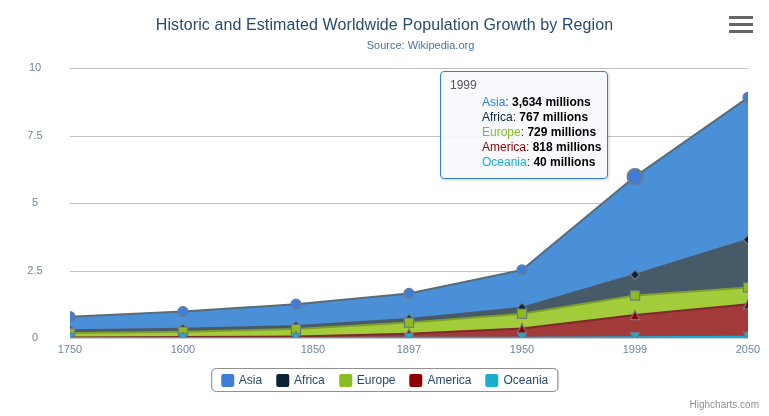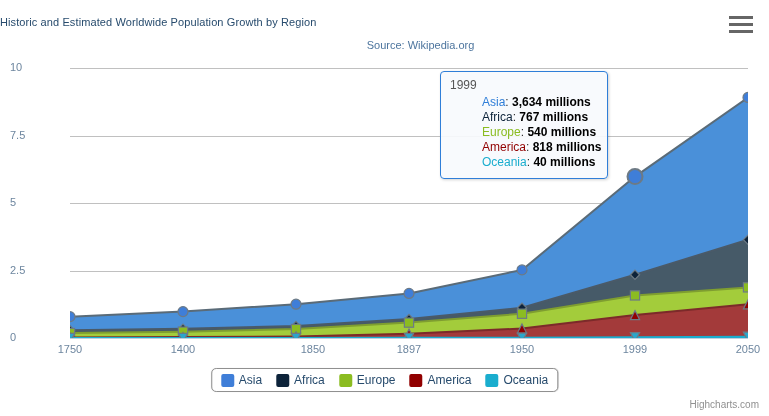--- a/index.html
+++ b/index.html
@@ -7,22 +7,22 @@
     font-family:"Liberation Sans", sans-serif;
     width:769px;height:416px;overflow:hidden;
   }
   #chart-root{
     position:relative;width:769px;height:416px;background:#fff;
     -webkit-font-smoothing:antialiased;
   }
 
   
   #chart-title{
-    position:absolute;left:0;top:16px;width:769px;text-align:left;
-    font-size:11px;color:#274b6d;font-weight:normal;letter-spacing:.1px;
+    position:absolute;left:0;top:16px;width:769px;text-align:center;
+    font-size:16px;color:#274b6d;font-weight:normal;letter-spacing:.1px;
   }
   #chart-subtitle{
     position:absolute;left:0;top:39px;width:769px;text-align:center;
     font-size:11px;color:#5craw;color:#4d759e;margin-left:36px;
   }
 
   
   #context-button{
     position:absolute;right:16px;top:16px;width:24px;height:20px;
     cursor:pointer;
@@ -36,21 +36,21 @@
     position:absolute;left:70px;top:68px;width:678px;height:270px;
   }
   .gridline{
     position:absolute;left:0;width:678px;height:1px;background:#c0c0c0;
   }
   .gridline.zero{background:#c0d0e0;}
   #plot-svg{position:absolute;left:0;top:0;width:678px;height:270px;}
 
   
   .ylabel{
-    position:absolute;width:50px;text-align:left;
+    position:absolute;width:50px;text-align:center;
     font-size:11px;color:#6d869f;
   }
 
   
   #x-axis-line{
     position:absolute;left:70px;top:338px;width:678px;height:1px;background:#c0d0e0;
   }
   .xlabel{
     position:absolute;top:343px;width:70px;margin-left:-35px;text-align:center;
     font-size:11px;color:#6d869f;
@@ -172,34 +172,34 @@
           <polygon points="565,273.79 569.6,264.59 560.4,264.59" fill="#2ba6cb" stroke="#6d7a85" stroke-width="1.2"></polygon>
           <polygon points="678,273.358 682.6,264.15799999999996 673.4,264.15799999999996" fill="#2ba6cb" stroke="#6d7a85" stroke-width="1.2"></polygon>
         </g>
         <circle cx="565" cy="108.594" r="7.5" fill="#3f7ed8" stroke="#6d7a85" stroke-width="2"></circle>
       </svg>
   </div>
 
   <div id="x-axis-line"></div>
   <div id="x-axis-labels">
       <div class="xlabel" style="left: 70px;">1750</div>
-      <div class="xlabel" style="left: 183px;">1400</div>
+      <div class="xlabel" style="left: 183px;">1600</div>
       <div class="xlabel" style="left: 313px;">1850</div>
       <div class="xlabel" style="left: 409px;">1897</div>
       <div class="xlabel" style="left: 522px;">1950</div>
       <div class="xlabel" style="left: 635px;">1999</div>
       <div class="xlabel" style="left: 748px;">2050</div>
     </div>
 
   <div id="tooltip">
     <div id="tooltip-header">1999</div>
     <div id="tooltip-rows">
         <div class="tip-row"><span class="tip-name" style="color: rgb(47, 126, 216);">Asia</span><span>: </span><span class="tip-val">3,634 millions</span></div>
         <div class="tip-row"><span class="tip-name" style="color: rgb(13, 35, 58);">Africa</span><span>: </span><span class="tip-val">767 millions</span></div>
-        <div class="tip-row"><span class="tip-name" style="color: rgb(139, 188, 33);">Europe</span><span>: </span><span class="tip-val">540 millions</span></div>
+        <div class="tip-row"><span class="tip-name" style="color: rgb(139, 188, 33);">Europe</span><span>: </span><span class="tip-val">729 millions</span></div>
         <div class="tip-row"><span class="tip-name" style="color: rgb(145, 0, 0);">America</span><span>: </span><span class="tip-val">818 millions</span></div>
         <div class="tip-row"><span class="tip-name" style="color: rgb(26, 173, 206);">Oceania</span><span>: </span><span class="tip-val">40 millions</span></div>
       </div>
   </div>
 
   <div id="legend">
       <div class="legend-item">
         <span class="legend-swatch" style="background: rgb(63, 126, 216);"></span>
         <span class="legend-label">Asia</span>
       </div>

